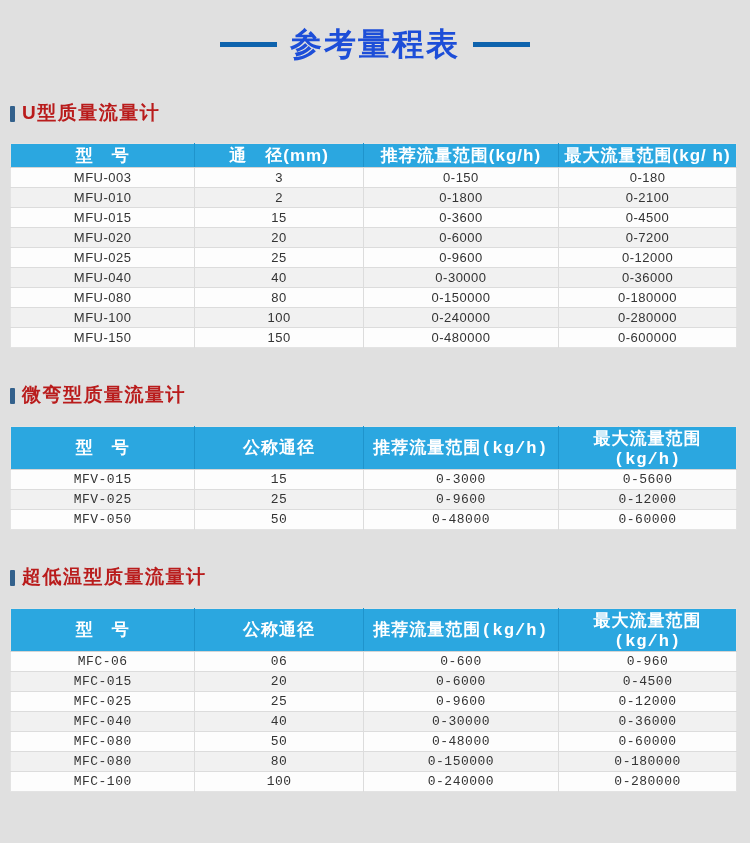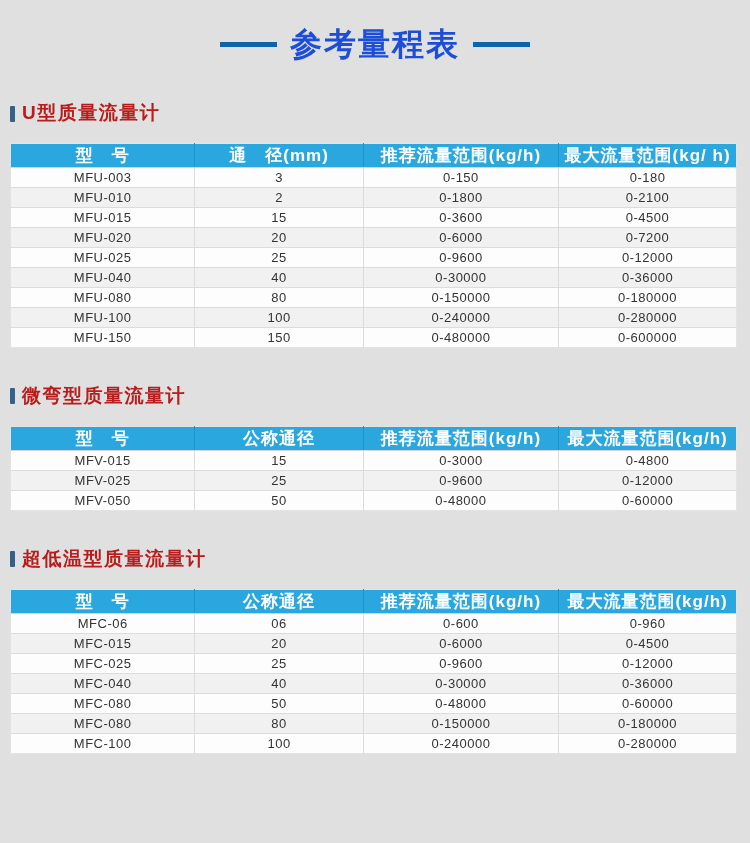--- a/index.html
+++ b/index.html
@@ -20,21 +20,21 @@
     padding-top:27px; gap:13px;
   }
   .title-dash { width:57px; height:5px; background:#0e63ad; }
   .page-title {
     margin:0; font-size:32px; font-weight:bold;
     color:#1d4ed8; letter-spacing:2px; line-height:1.1;
   }
   
   .section { margin:0 13px 0 10px; }
   .section.first { margin-top:40px; }
-  .section.rest  { margin-top:37px; }
+  .section.rest  { margin-top:37px;font-family:Liberation Mono, monospace; }
   .sec-heading { display:flex; align-items:center; gap:7px; }
   .heading-bar { width:5px; height:16px; background:#33618c; border-radius:1px; flex:0 0 auto; }
   .sec-title {
     color:#b91c1c; font-size:19px; font-weight:bold; letter-spacing:1.5px;
     line-height:1.2;
   }
   
   table.range-table {
     width:100%; border-collapse:collapse; table-layout:fixed;
     margin-top:18px; background:#fdfdfd;
@@ -169,21 +169,21 @@
               <th>公称通径</th>
               <th>推荐流量范围(kg/h)</th>
               <th>最大流量范围(kg/h)</th>
             </tr>
           </thead>
           <tbody>
             <tr>
               <td>MFV-015</td>
               <td>15</td>
               <td>0-3000</td>
-              <td>0-4800</td>
+              <td>0-5600</td>
             </tr>
             <tr>
               <td>MFV-025</td>
               <td>25</td>
               <td>0-9600</td>
               <td>0-12000</td>
             </tr>
             <tr>
               <td>MFV-050</td>
               <td>50</td>

